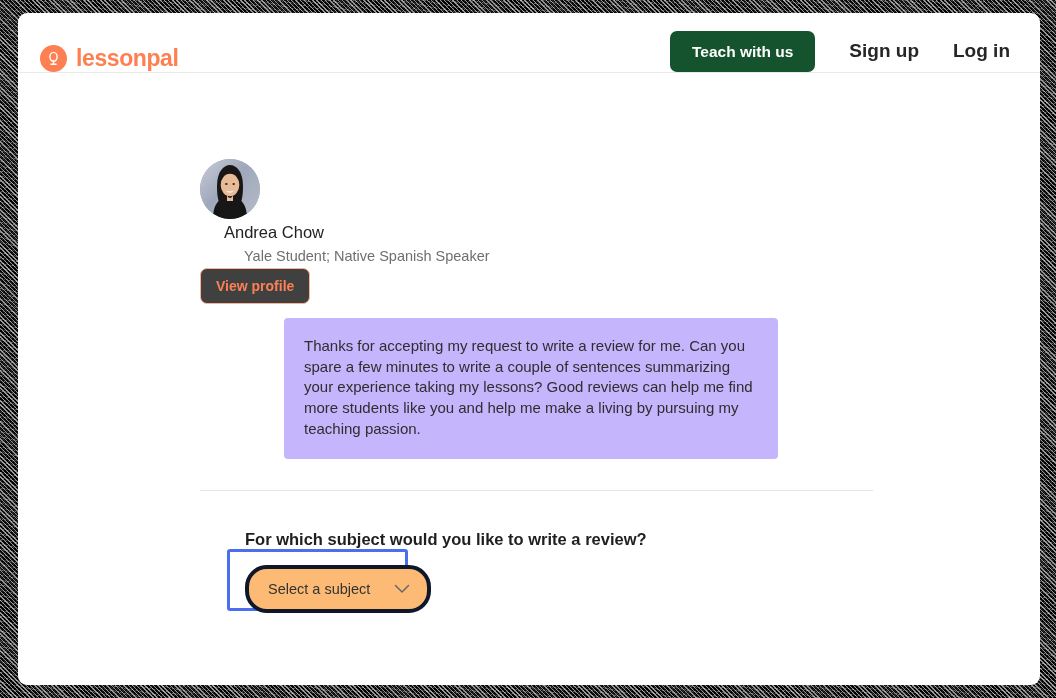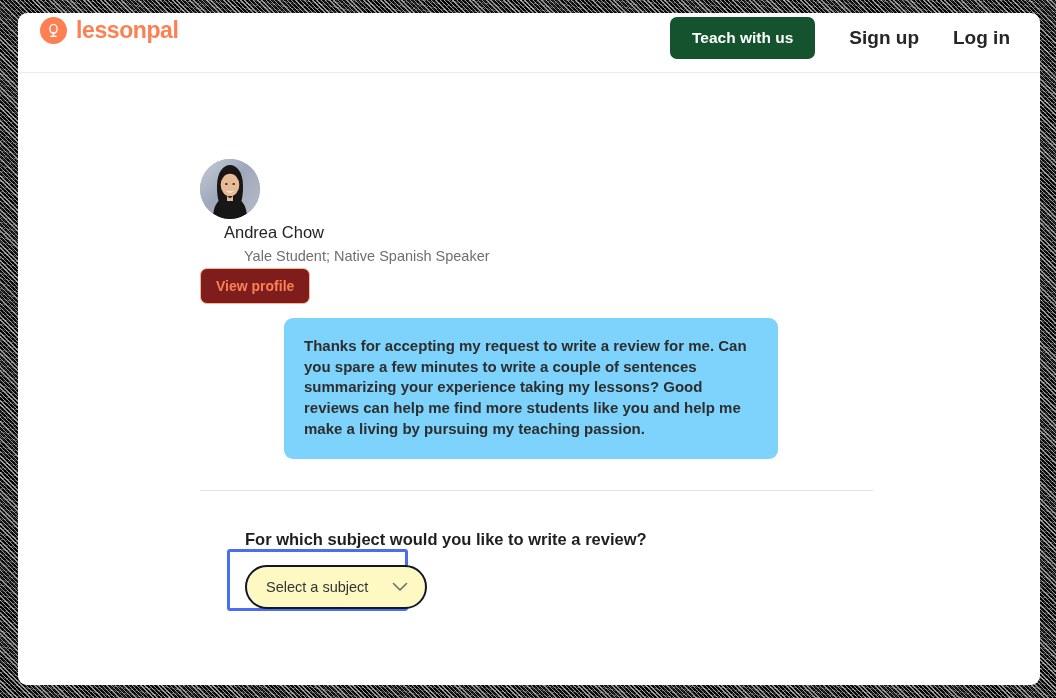--- a/index.html
+++ b/index.html
@@ -47,22 +47,22 @@
     border-radius: 9px;
     overflow: hidden;
     z-index: 2;
   }
 
   
   .site-header {
     height: 60px;
     border-bottom: 1px solid #ebebeb;
     display: flex;
-    align-items: flex-start;
-    padding: 4px 30px 0 22px;
+    align-items: flex-end;
+    padding: 12px 30px 0 22px;
   }
 
   .brand {
     display: flex;
     align-items: center;
     gap: 9px;
     cursor: pointer;
   }
 
   .brand-mark {
@@ -166,41 +166,40 @@
   .tutor-tagline {
     margin-top: 6px;
     font-size: 14.5px;
     color: #6f6f6f;
     margin-left: 20px;
   }
 
   .btn-view-profile {
     margin-top: 4px;
     flex: 0 0 auto;
-    background: #7f1d1d;
+    background: #404040;
     border: 1px solid #fcb293;
     color: #fa8156;
     border-radius: 7px;
     font-family: inherit;
     font-size: 14px;
     font-weight: 700;
     padding: 10px 15px;
     cursor: pointer;
     line-height: 1;
   }
 
   
   .message-box {
     margin-left: 84px;
     margin-top: 14px;
     width: 494px;
-    background: #7dd3fc;
-    border-radius: 9px;
+    background: #c4b5fd;
+    border-radius: 4px;
     padding: 18px 20px 20px 20px;
-    font-weight: bold;
   }
 
   .message-text {
     font-size: 15px;
     line-height: 1.38;
     color: #2e2e2e;
   }
 
   .divider {
     margin-top: 31px;
@@ -237,22 +236,22 @@
     border: 3px solid #4b6ef0;
     border-radius: 3px;
     pointer-events: none;
   }
 
   .subject-select {
     position: relative;
     display: inline-flex;
     align-items: center;
     gap: 24px;
-    background: #fef9c3;
-    border: 2px solid #0f172a;
+    background: #fdba74;
+    border: 4px solid #0f172a;
     border-radius: 22px;
     padding: 11px 17px 11px 19px;
     cursor: pointer;
     min-width: 143px;
   }
 
   .subject-select-label {
     font-size: 14.5px;
     color: #333333;
     white-space: nowrap;

